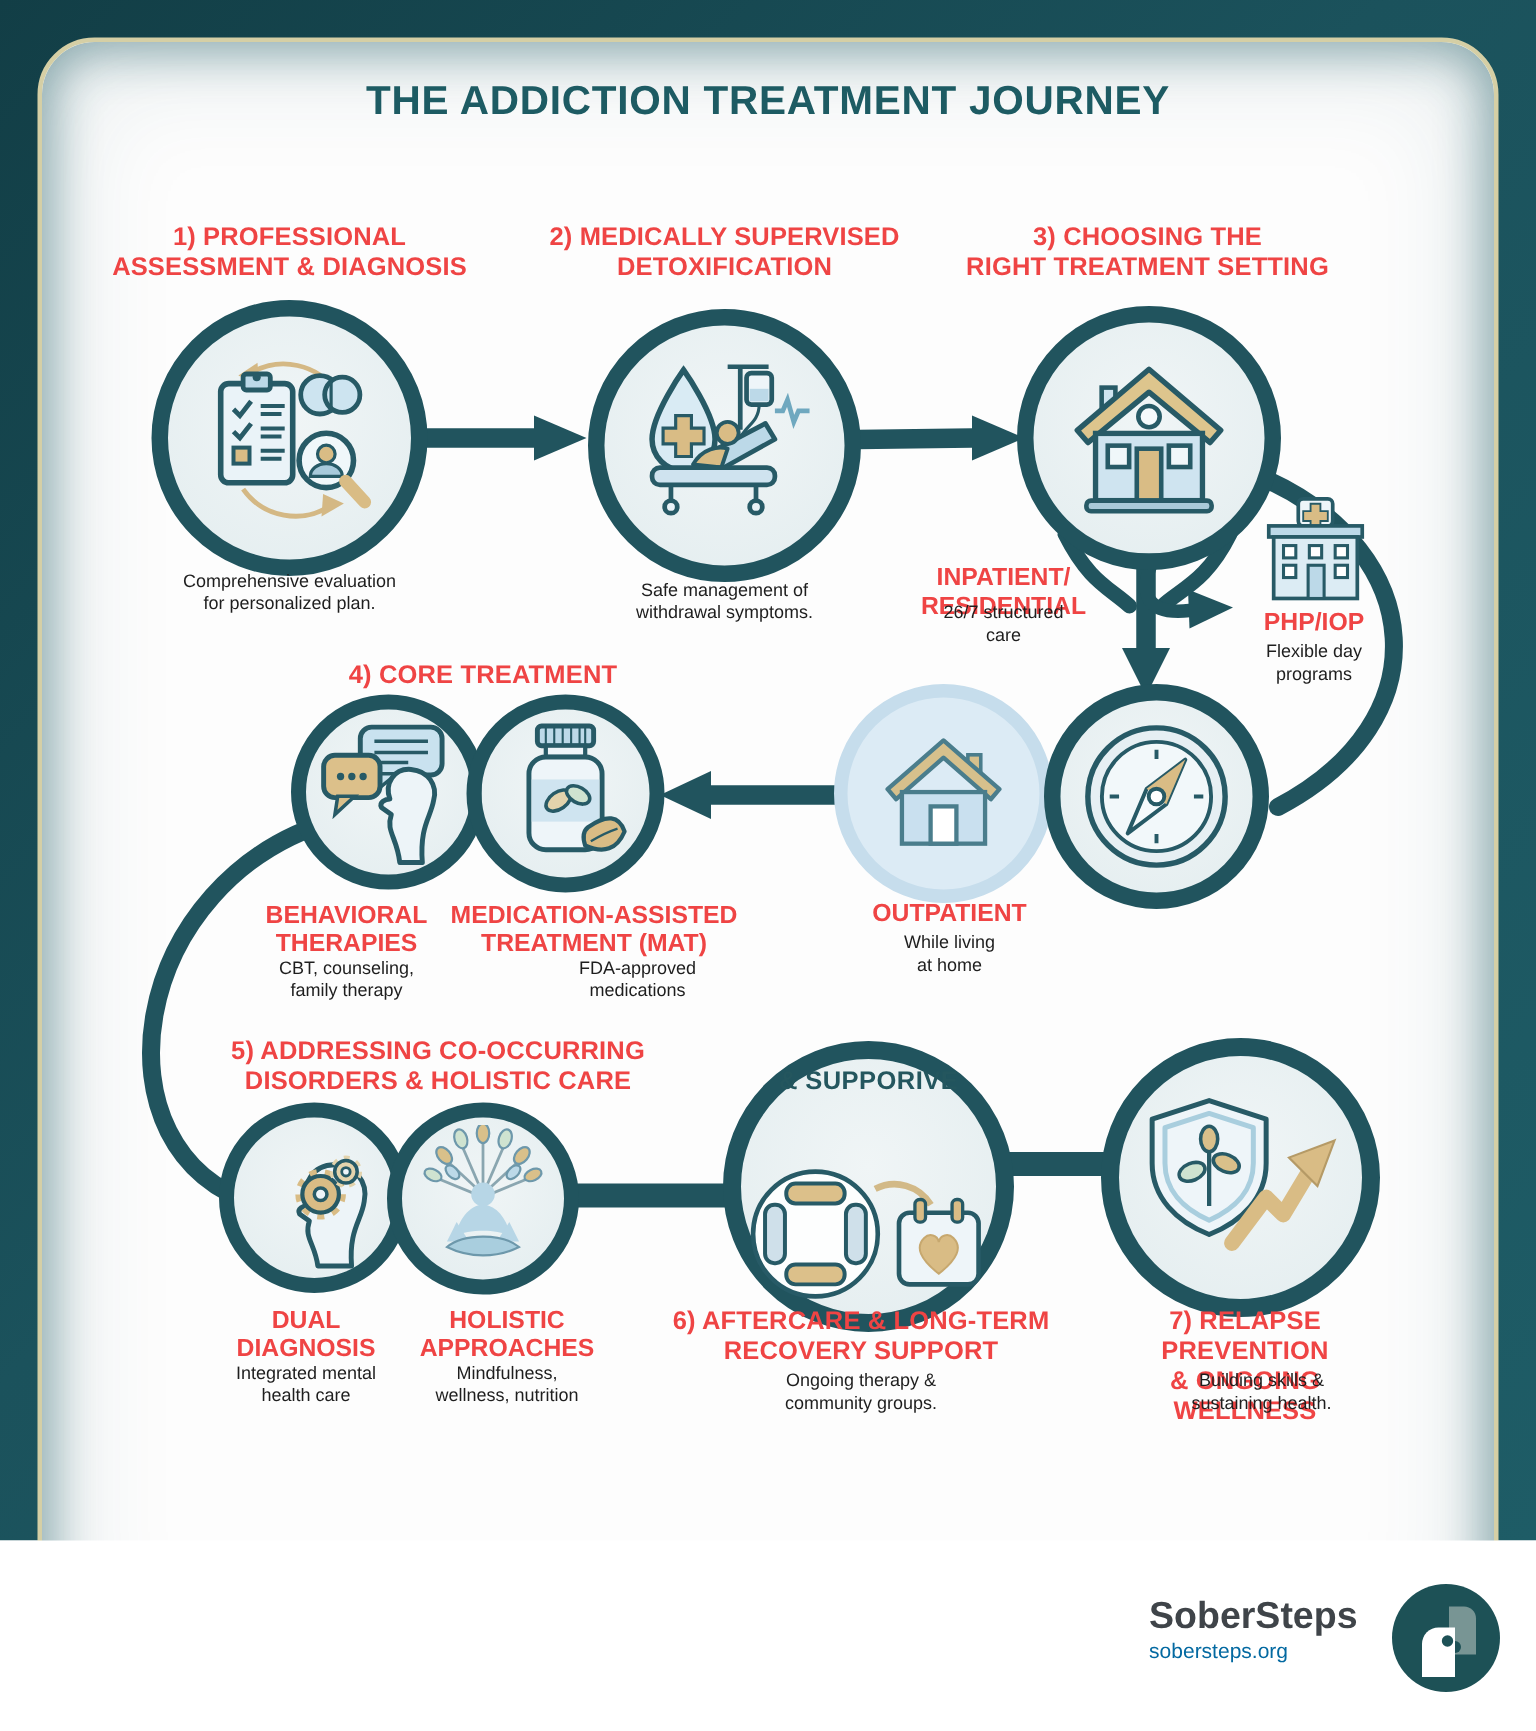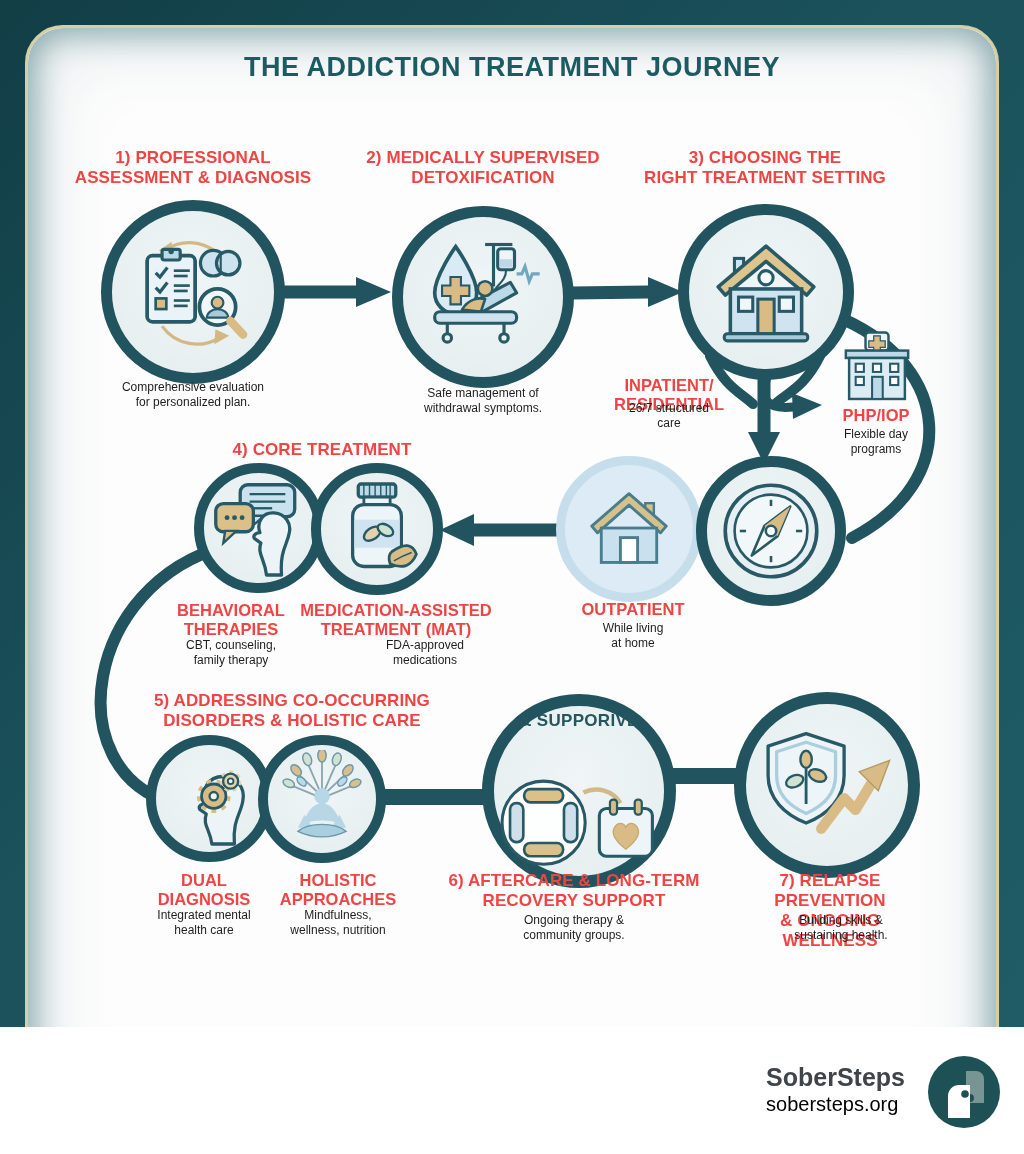--- a/index.html
+++ b/index.html
@@ -30,21 +30,21 @@
   .halo{position:absolute;border-radius:50%;background:#dcebf5;border:9px solid #c6ddec;
         box-sizing:border-box;display:flex;align-items:center;justify-content:center;z-index:2;}
   #connectors{position:absolute;left:0;top:0;z-index:1;}
   .hosp{position:absolute;z-index:3;}
 
   .c6inner{display:flex;flex-direction:column;align-items:center;margin-top:6px;gap:30px;}
   .supporive{font-weight:700;font-size:17px;color:#24565e;letter-spacing:.3px;margin:2px 0 0 0;}
 
   .brand{position:absolute;right:119px;top:1063px;text-align:left;z-index:5;}
   .brand-name{font-weight:700;font-size:25px;color:#3f4449;line-height:1.15;}
-  .brand-url{font-size:20px;color:#000000;line-height:1.2;}
+  .brand-url{font-size:14px;color:#0369a1;line-height:1.2;}
   .logo{position:absolute;left:928px;top:1056px;width:72px;height:72px;z-index:5;}
 </style>
 </head>
 <body>
 
 <div class="frame"></div>
 <div class="card"></div>
 
 <svg id="connectors" width="1024" height="1027" viewBox="0 0 1024 1027">
   <g stroke="#21545e" fill="none" stroke-linecap="round">

